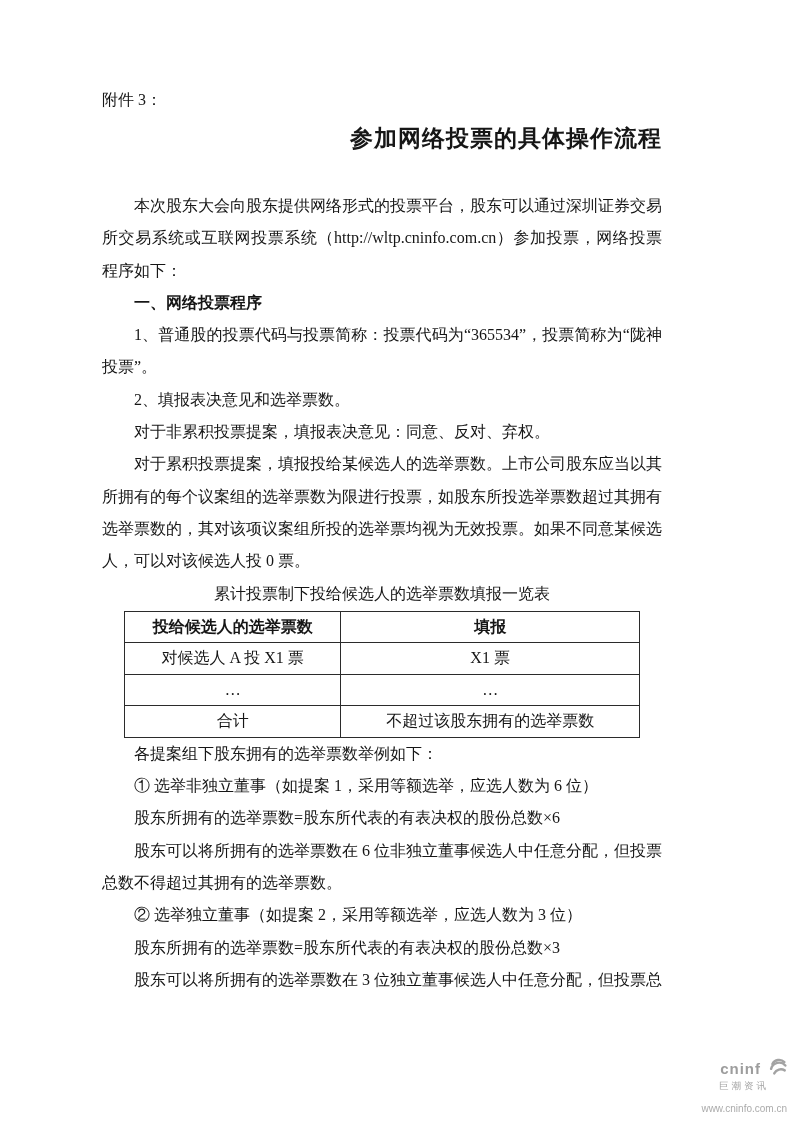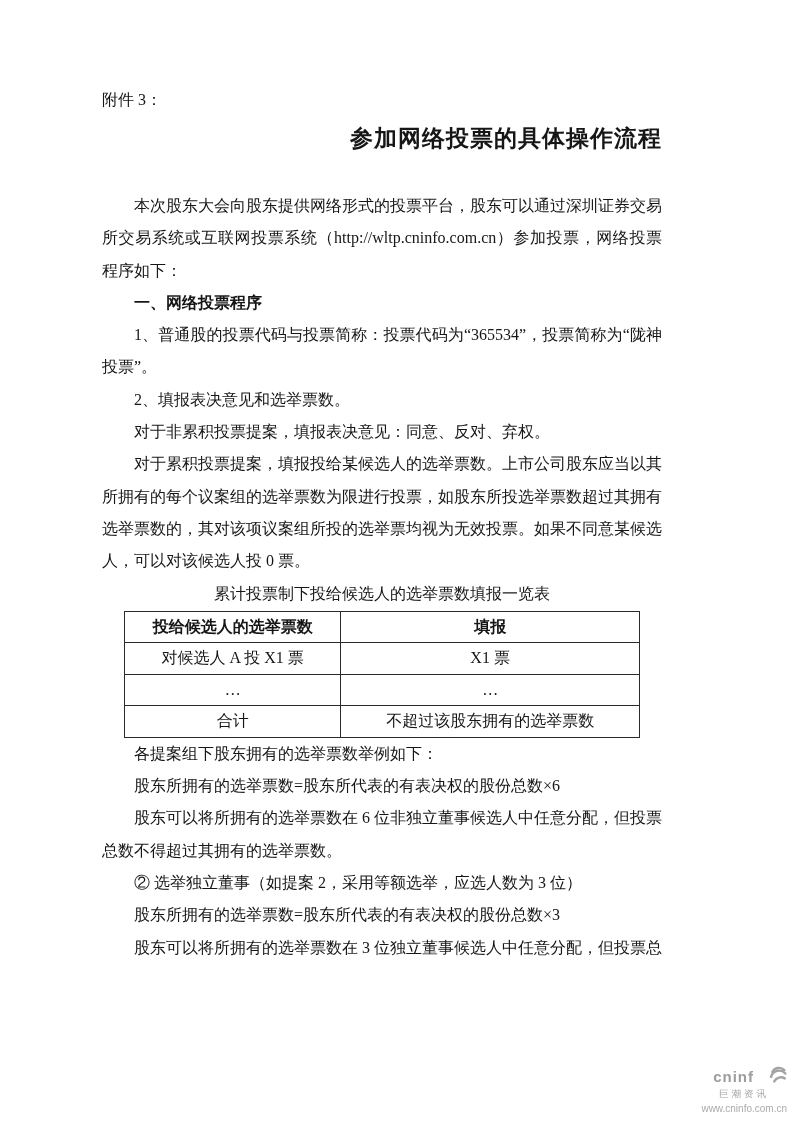--- a/index.html
+++ b/index.html
@@ -71,37 +71,37 @@
     bottom: 8px;
     text-align: right;
     color: #a3a3a3;
     font-family: "Liberation Sans", "DejaVu Sans", sans-serif;
     line-height: 1.1;
   }
   .footer-logo .brand-row {
     display: flex;
     align-items: center;
     justify-content: flex-end;
-    gap: 15px;
+    gap: 8px;
   }
   .footer-logo .brand {
     font-size: 15px;
     font-weight: bold;
     letter-spacing: 1px;
     color: #9d9d9d;
   }
   .footer-logo .cn-name {
     font-size: 9.5px;
     letter-spacing: 3px;
     margin-top: 1px;
     margin-right: 18px;
   }
   .footer-logo .url {
     font-size: 10px;
-    margin-top: 4px;
+    margin-top: 12px;
     color: #ababab;
   }
 </style>
 </head>
 <body>
 
 <div class="page-content">
 
   <div class="attachment-label">附件 3：</div>
 
@@ -143,20 +143,21 @@
       </tr>
       <tr>
         <td>合计</td>
         <td>不超过该股东拥有的选举票数</td>
       </tr>
     </tbody>
   </table>
 
   <p class="line">各提案组下股东拥有的选举票数举例如下：</p>
 
+  <p class="line">① 选举非独立董事（如提案 1，采用等额选举，应选人数为 6 位）</p>
 
   <p class="line">股东所拥有的选举票数=股东所代表的有表决权的股份总数×6</p>
 
   <p class="line">股东可以将所拥有的选举票数在 6 位非独立董事候选人中任意分配，但投票总数不得超过其拥有的选举票数。</p>
 
   <p class="line">② 选举独立董事（如提案 2，采用等额选举，应选人数为 3 位）</p>
 
   <p class="line">股东所拥有的选举票数=股东所代表的有表决权的股份总数×3</p>
 
   <p class="line">股东可以将所拥有的选举票数在 3 位独立董事候选人中任意分配，但投票总</p>

